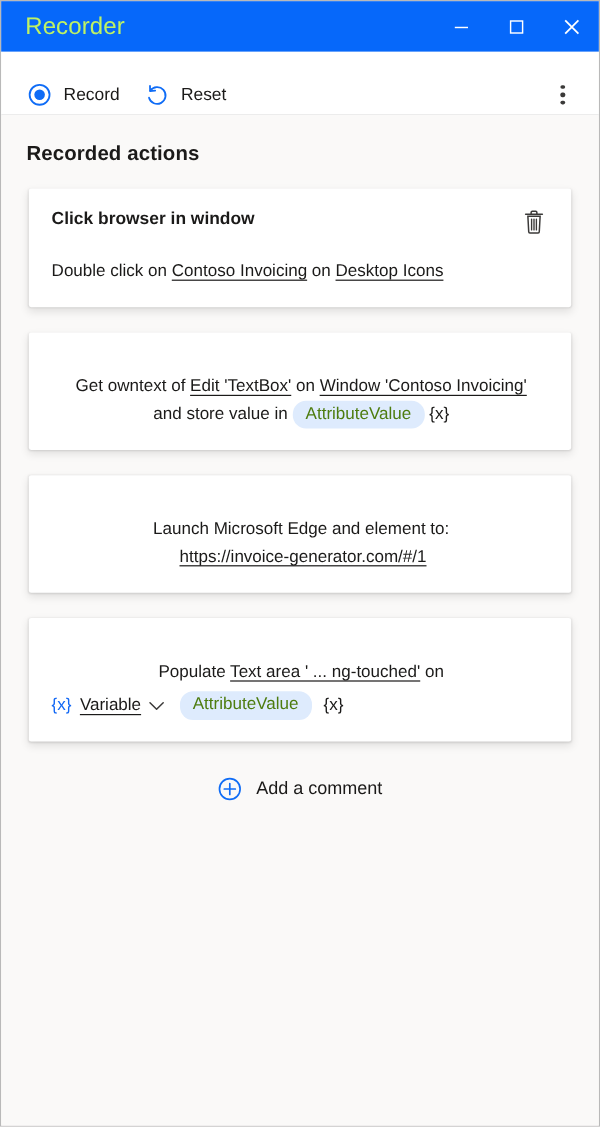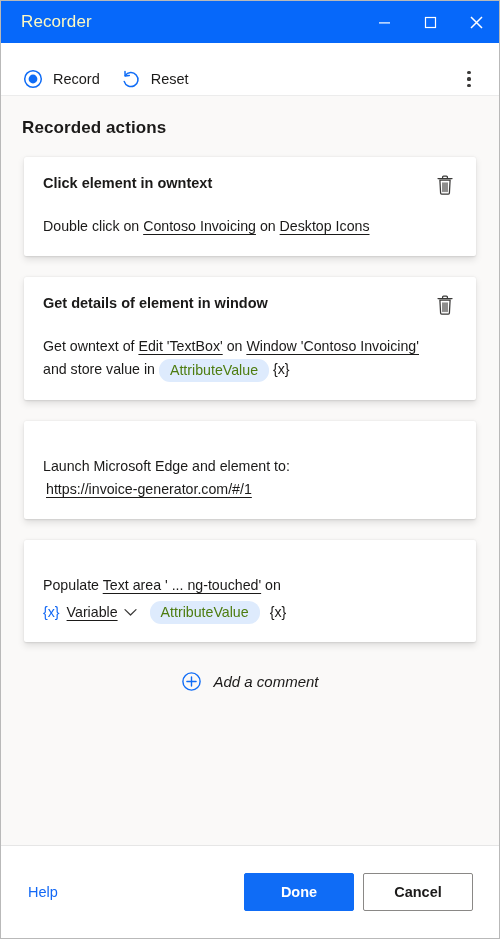--- a/index.html
+++ b/index.html
@@ -17,22 +17,22 @@
   }
 
   
   .titlebar {
     height: 42px; flex: 0 0 42px;
     background: #0668fa;
     display: flex; align-items: center;
     position: relative;
   }
   .titlebar-title {
-    color: #fef9c3;
-    font-size: 17px;
+    color: #bef264;
+    font-size: 20px;
     padding-left: 20px;
     letter-spacing: .1px;
   }
   .winbtns { margin-left: auto; display: flex; height: 100%; }
   .winbtn {
     width: 46px; height: 100%;
     display: flex; align-items: center; justify-content: center;
     color: #ffffff;
   }
   .winbtn svg { display: block; }
@@ -92,40 +92,40 @@
   }
   .trash { width: 22px; height: 24px; flex: 0 0 22px; margin-right: 2px; }
   .trash svg { display: block; }
 
   .card-desc {
     margin-top: 17px;
     font-size: 14.2px; color: #1b1a19;
     line-height: 1.62;
   }
   .card-desc .u { text-decoration: underline; text-underline-offset: 2.5px; }
-  .line { display: block; }
+  .line { display: block; text-align: center; }
   .inline-row { display: flex; align-items: center; flex-wrap: wrap; gap: 0; margin-top: 4px; }
 
   .pill {
     display: inline-block;
     background: #deebfd; color: #4d7c0f;
     border-radius: 11px;
     padding: 3px 11px 4px 11px;
     font-size: 14.2px;
     line-height: 1.15;
     vertical-align: middle;
   }
   .varx { color: #1268f5; font-size: 14.2px; }
   .darkx { color: #1b1a19; font-size: 14.2px; }
   .chev { display: inline-flex; align-items: center; justify-content: center; width: 26px; height: 20px; }
 
   .addcomment {
     display: flex; align-items: center; justify-content: center;
     gap: 11px; margin-top: 3px; padding: 8px 0 10px 0;
-    font-size: 15px; color: #1b1a19; font-style: italic;
+    font-size: 15px; color: #1b1a19;
   }
   .addcomment .plus { display: flex; }
 
   
   .footer {
     flex: 0 0 93px; height: 93px;
     background: #ffffff;
     border-top: 1px solid #e6e6e6;
     display: flex; align-items: center;
     padding: 0 26px 0 27px;
@@ -192,47 +192,36 @@
     </div>
   </div>
 
   <div class="body">
     <div class="section-title">Recorded actions</div>
 
     <div class="cards">
 
       <div class="card">
         <div class="card-head">
-          <div class="card-title">Click element in owntext</div>
+          <div class="card-title">Click browser in window</div>
           <div class="trash">
             <svg width="20" height="22" viewBox="0 0 20 22" aria-hidden="true">
               <path d="M3 4.6 H17" stroke="#3b3a39" stroke-width="1.25" fill="none" stroke-linecap="round"></path>
               <path d="M7.6 4.4 V3.1 a1 1 0 0 1 1-1 h2.8 a1 1 0 0 1 1 1 V4.4" stroke="#3b3a39" stroke-width="1.25" fill="none"></path>
               <path d="M4.9 6.2 H15.1 L14.4 19.1 a1 1 0 0 1 -1 1 H6.6 a1 1 0 0 1 -1 -1 Z" stroke="#3b3a39" stroke-width="1.25" fill="none"></path>
               <path d="M8 8.7 V17.6 M10 8.7 V17.6 M12 8.7 V17.6" stroke="#3b3a39" stroke-width="1.15" fill="none" stroke-linecap="round"></path>
             </svg>
           </div>
         </div>
         <div class="card-desc">
           <span>Double click on </span><span class="u">Contoso Invoicing</span><span> on </span><span class="u">Desktop Icons</span>
         </div>
       </div>
 
       <div class="card">
-        <div class="card-head">
-          <div class="card-title">Get details of element in window</div>
-          <div class="trash">
-            <svg width="20" height="22" viewBox="0 0 20 22" aria-hidden="true">
-              <path d="M3 4.6 H17" stroke="#3b3a39" stroke-width="1.25" fill="none" stroke-linecap="round"></path>
-              <path d="M7.6 4.4 V3.1 a1 1 0 0 1 1-1 h2.8 a1 1 0 0 1 1 1 V4.4" stroke="#3b3a39" stroke-width="1.25" fill="none"></path>
-              <path d="M4.9 6.2 H15.1 L14.4 19.1 a1 1 0 0 1 -1 1 H6.6 a1 1 0 0 1 -1 -1 Z" stroke="#3b3a39" stroke-width="1.25" fill="none"></path>
-              <path d="M8 8.7 V17.6 M10 8.7 V17.6 M12 8.7 V17.6" stroke="#3b3a39" stroke-width="1.15" fill="none" stroke-linecap="round"></path>
-            </svg>
-          </div>
-        </div>
         <div class="card-desc">
           <span class="line"><span>Get owntext of </span><span class="u">Edit 'TextBox'</span><span> on </span><span class="u">Window 'Contoso Invoicing'</span></span>
           <span class="line"><span>and store value in </span><span class="pill">AttributeValue</span> <span class="darkx">{x}</span></span>
         </div>
       </div>
 
       <div class="card">
         <div class="card-desc">
           <span class="line">Launch Microsoft Edge and element to:</span>
           <span class="line u" style="margin-left:3px;">https://invoice-generator.com/#/1</span>
@@ -262,21 +251,14 @@
             <circle cx="10.5" cy="10.5" r="8.6" fill="none" stroke="#0f6cf6" stroke-width="1.4"></circle>
             <path d="M10.5 5.9 V15.1 M5.9 10.5 H15.1" stroke="#0f6cf6" stroke-width="1.4" stroke-linecap="round"></path>
           </svg>
         </span>
         <span>Add a comment</span>
       </div>
 
     </div>
   </div>
 
-  <div class="footer">
-    <span class="help">Help</span>
-    <div class="btns">
-      <div class="btn btn-primary">Done</div>
-      <div class="btn btn-secondary">Cancel</div>
-    </div>
-  </div>
 
 </div>
 
 </body></html>

